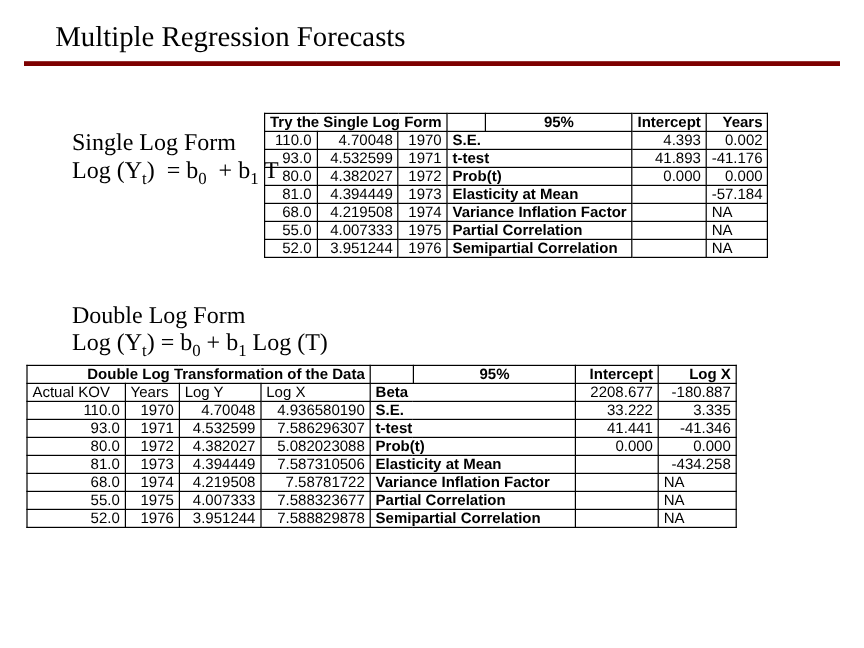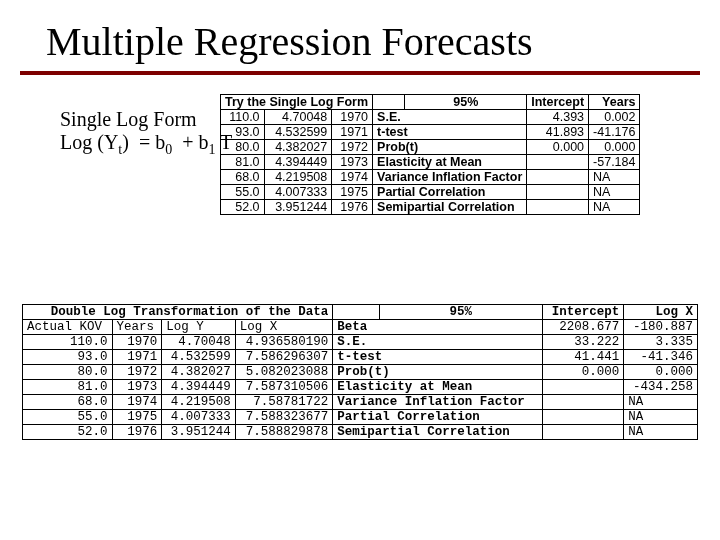--- a/index.html
+++ b/index.html
@@ -13,21 +13,21 @@
     overflow: hidden;
   }
   .slide {
     width: 720px;
     height: 540px;
     position: relative;
     box-sizing: border-box;
   }
   .title {
     font-family: "Times New Roman", Times, serif;
-    font-size: 40px;
+    font-size: 24px;
     padding: 18px 0 6px 46px;
   }
   .rule {
     height: 4px;
     background: #7d0000;
     margin: 0 20px 0 20px;
   }
   .section-label {
     font-family: "Times New Roman", Times, serif;
     font-size: 20px;
@@ -55,21 +55,21 @@
   .block1-labels { position: absolute; top: 108px; left: 30px; }
   .block1-table  { position: absolute; top: 94px;  left: 220px; }
 
   .block2-labels { position: absolute; top: 252px; left: 30px; }
   .block2-table  { position: absolute; top: 304px; left: 22px; right: 22px; }
 
   .hdr-row td { font-weight: bold; text-align: right; }
   .stat-col { font-weight: bold; }
   .w-dt td { padding: 0 4px; }
 
-  .t2 { width: 676px; font-family: Liberation Mono, monospace; }
+  .t2 { width: 592px; }
   .t2 td, .t2 th { font-size: 12.5px; }
 </style>
 </head>
 <body>
 
 <div class="slide">
   <div class="title">Multiple Regression Forecasts</div>
   <div class="rule"></div>
 
   <div class="block1-labels">
@@ -142,20 +142,26 @@
             <td class="num">3.951244</td>
             <td class="num">1976</td>
             <td colspan="2" class="stat-col">Semipartial Correlation</td>
             <td class="num"></td>
             <td class="num" style="text-align: left;">NA</td>
           </tr>
         </tbody>
       </table>
   </div>
 
+  <div class="block2-labels">
+    <div class="section-label">Double Log Form</div>
+    <div class="section-label">
+      Log (Y<sub>t</sub>) = b<sub>0</sub> + b<sub>1</sub> Log (T)
+    </div>
+  </div>
 
   <div class="block2-table">
     <table class="t2 w-dt" id="t2">
         <tbody>
           <tr class="hdr-row">
             <td colspan="4">Double Log Transformation of the Data</td>
             <td></td>
             <td style="text-align: center;">95%</td>
             <td>Intercept</td>
             <td>Log X</td>

